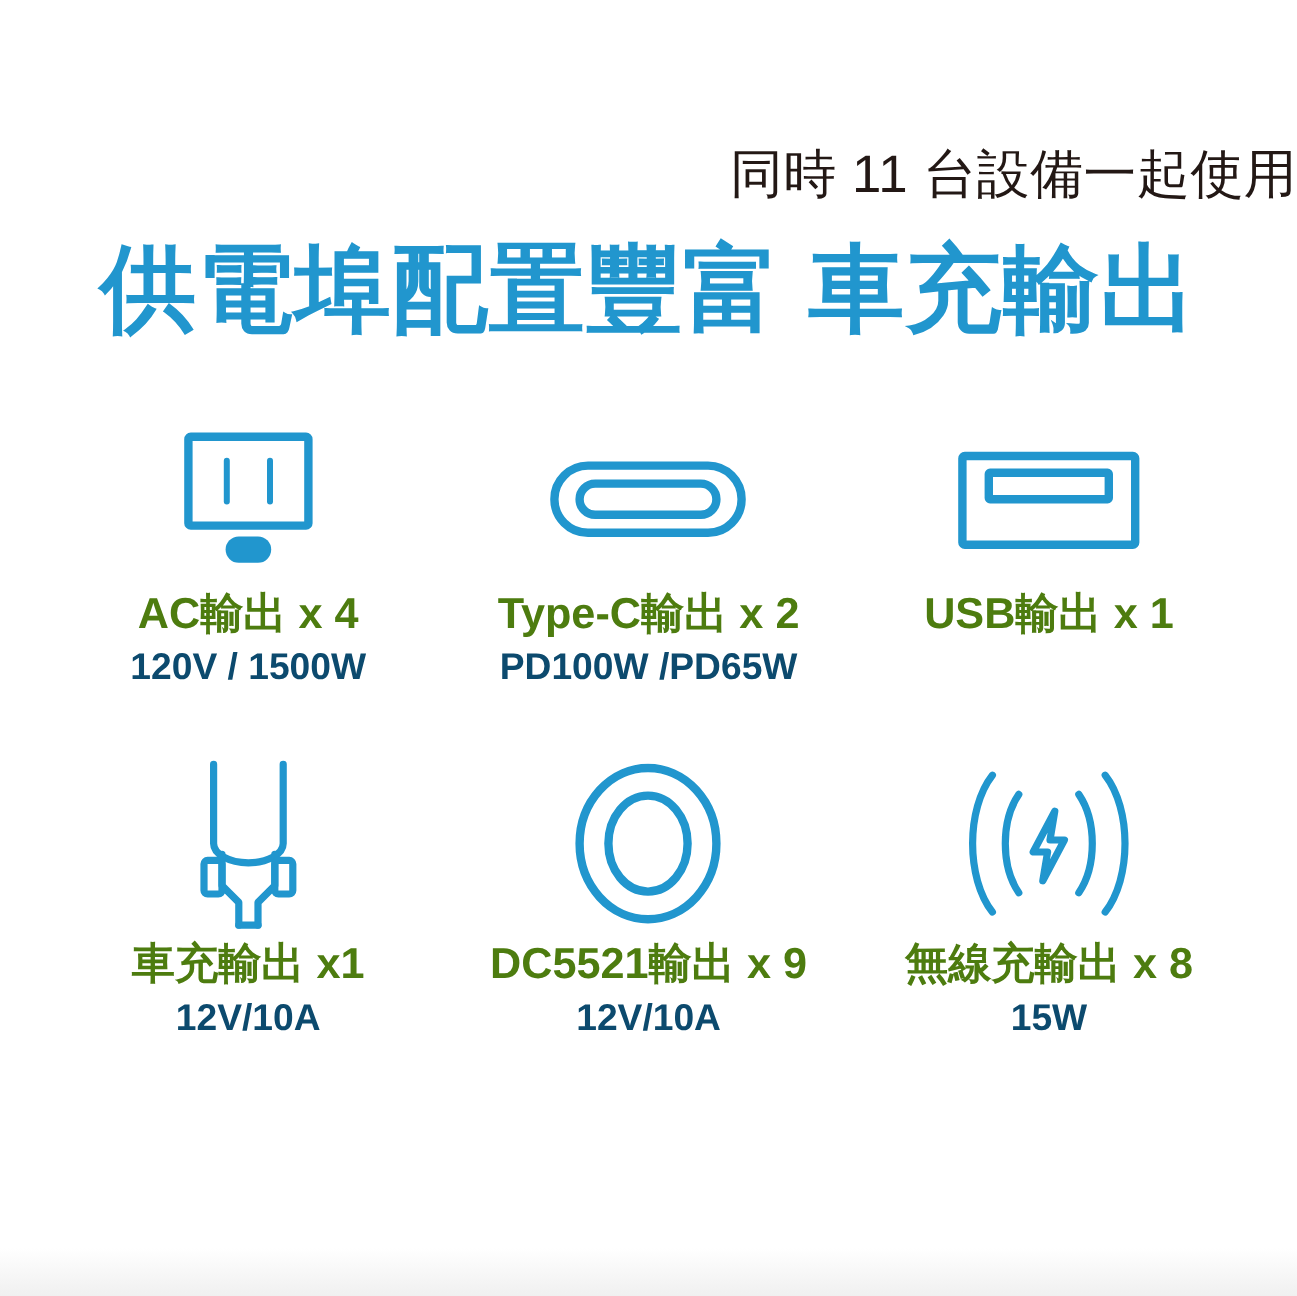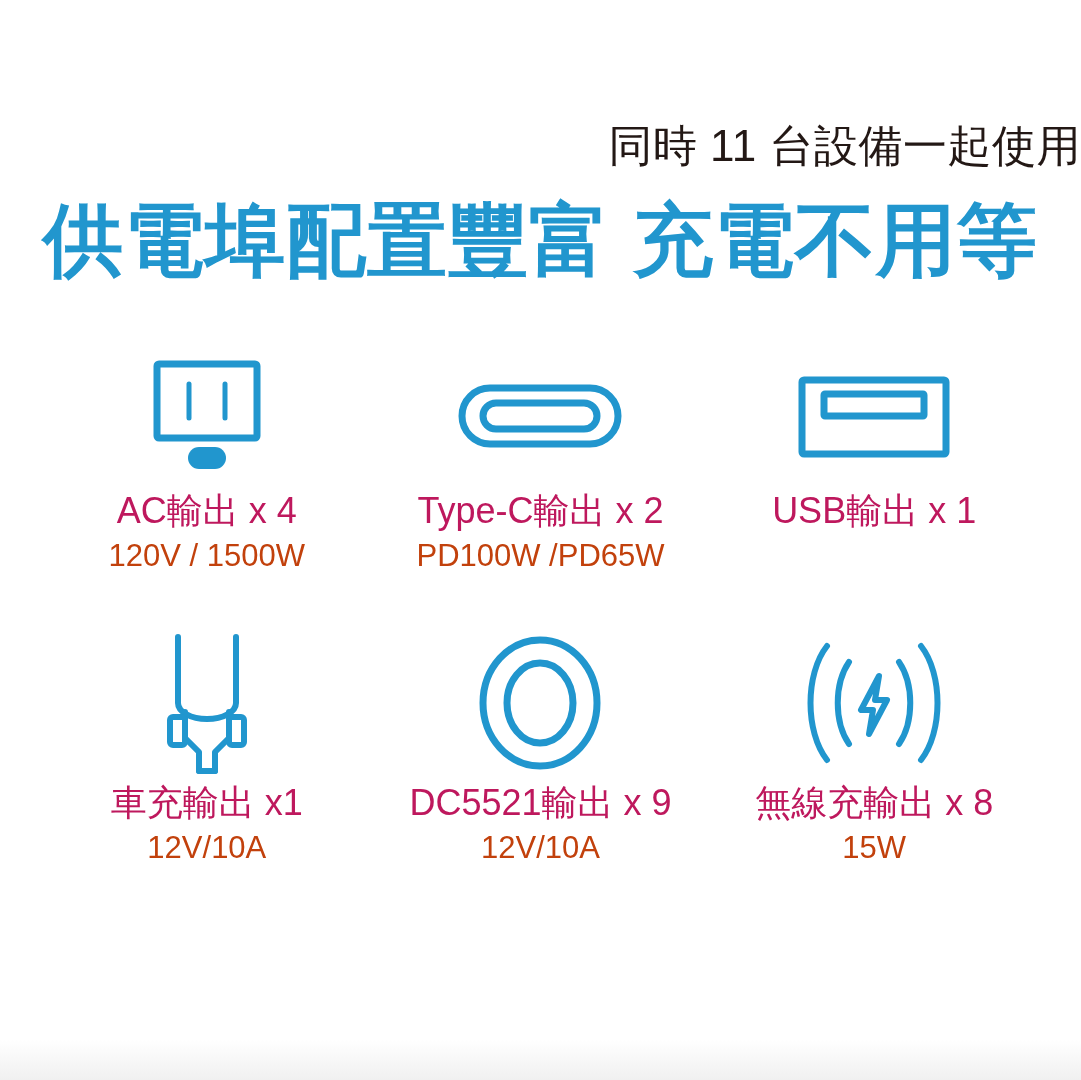--- a/index.html
+++ b/index.html
@@ -62,33 +62,33 @@
     justify-content: flex-start;
   }
   .icon-box {
     height: 128px;
     display: flex;
     align-items: center;
     justify-content: center;
   }
   .label-main {
     font-size: 36px;
-    color: #be185d;
+    color: #4d7c0f;
     line-height: 1.18;
     margin-top: 10px;
     white-space: nowrap;
-    font-weight: 400;
+    font-weight: 700;
   }
   .label-sub {
     font-size: 31px;
-    color: #c2410c;
+    color: #0c4a6e;
     line-height: 1.2;
     margin-top: 5px;
     white-space: nowrap;
-    font-weight: 400;
+    font-weight: 700;
   }
   .row2 .icon-box { height: 150px; }
   .row2 .label-main { margin-top: 4px; }
   
   .bottom-fade {
     position: absolute;
     left: 0;
     bottom: 0;
     width: 1081px;
     height: 40px;
@@ -97,21 +97,21 @@
   }
   svg { display: block; }
 </style>
 </head>
 <body>
 
 <div class="page">
 
   <div class="subtitle">同時 11 台設備一起使用</div>
 
-  <div class="headline">供電埠配置豐富 充電不用等</div>
+  <div class="headline">供電埠配置豐富 車充輸出</div>
 
   <div class="grid">
 
     <div class="cell">
       <div class="icon-box">
         <svg width="132" height="112" viewBox="0 0 132 112" aria-hidden="true">
           <rect x="16" y="4" width="100" height="74" rx="2" fill="none" stroke="#2196ce" stroke-width="7"></rect>
           <line x1="48" y1="24" x2="48" y2="58" stroke="#2196ce" stroke-width="5" stroke-linecap="round"></line>
           <line x1="84" y1="24" x2="84" y2="58" stroke="#2196ce" stroke-width="5" stroke-linecap="round"></line>
           <rect x="47" y="87" width="38" height="22" rx="11" fill="#2196ce"></rect>

